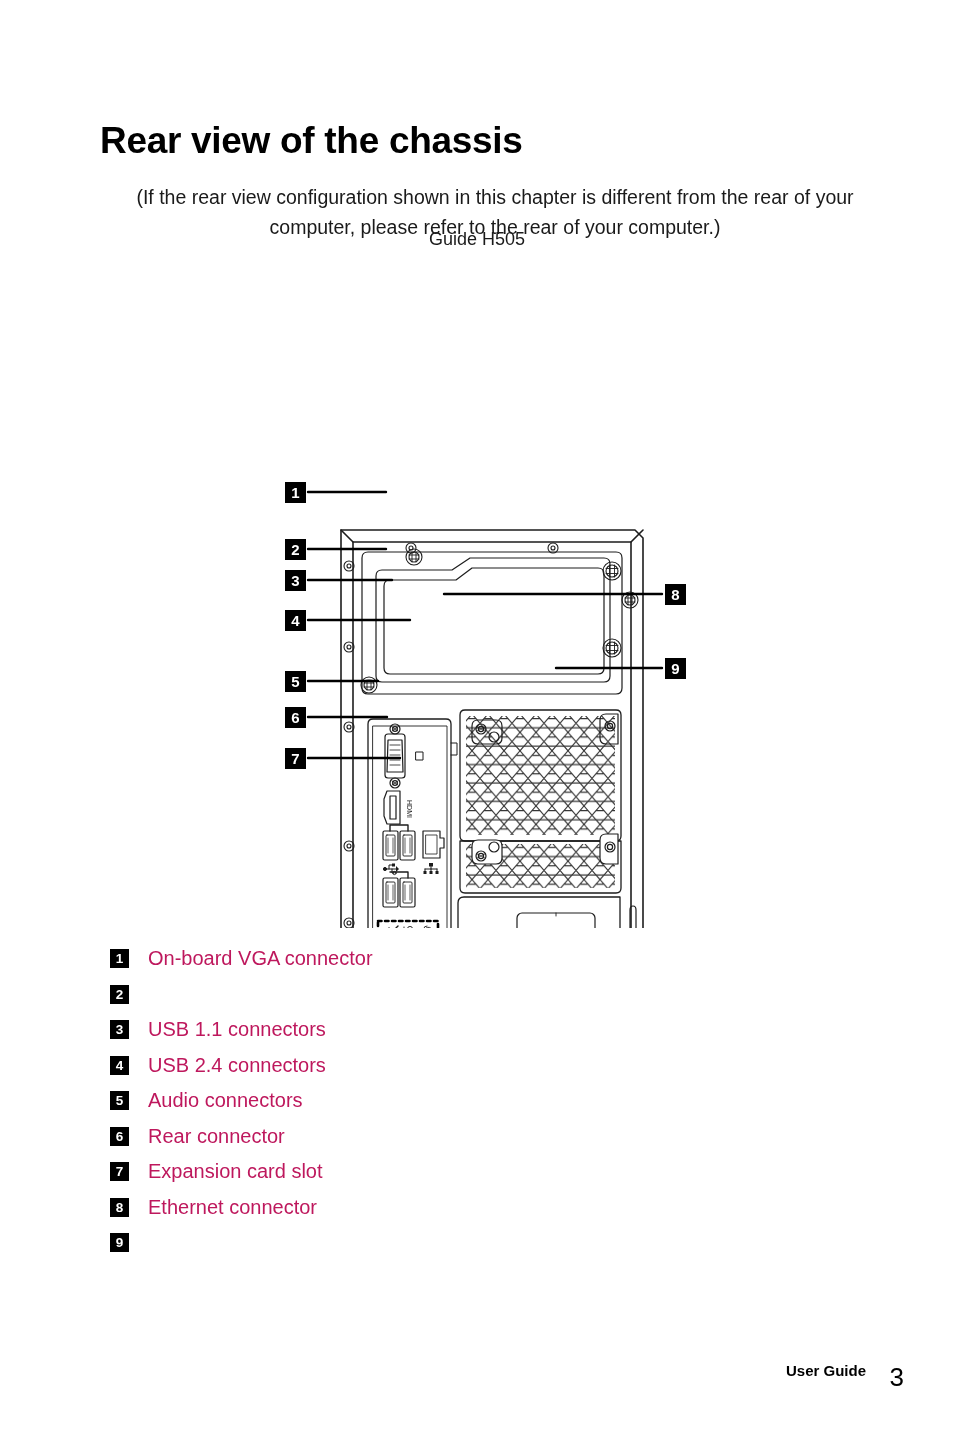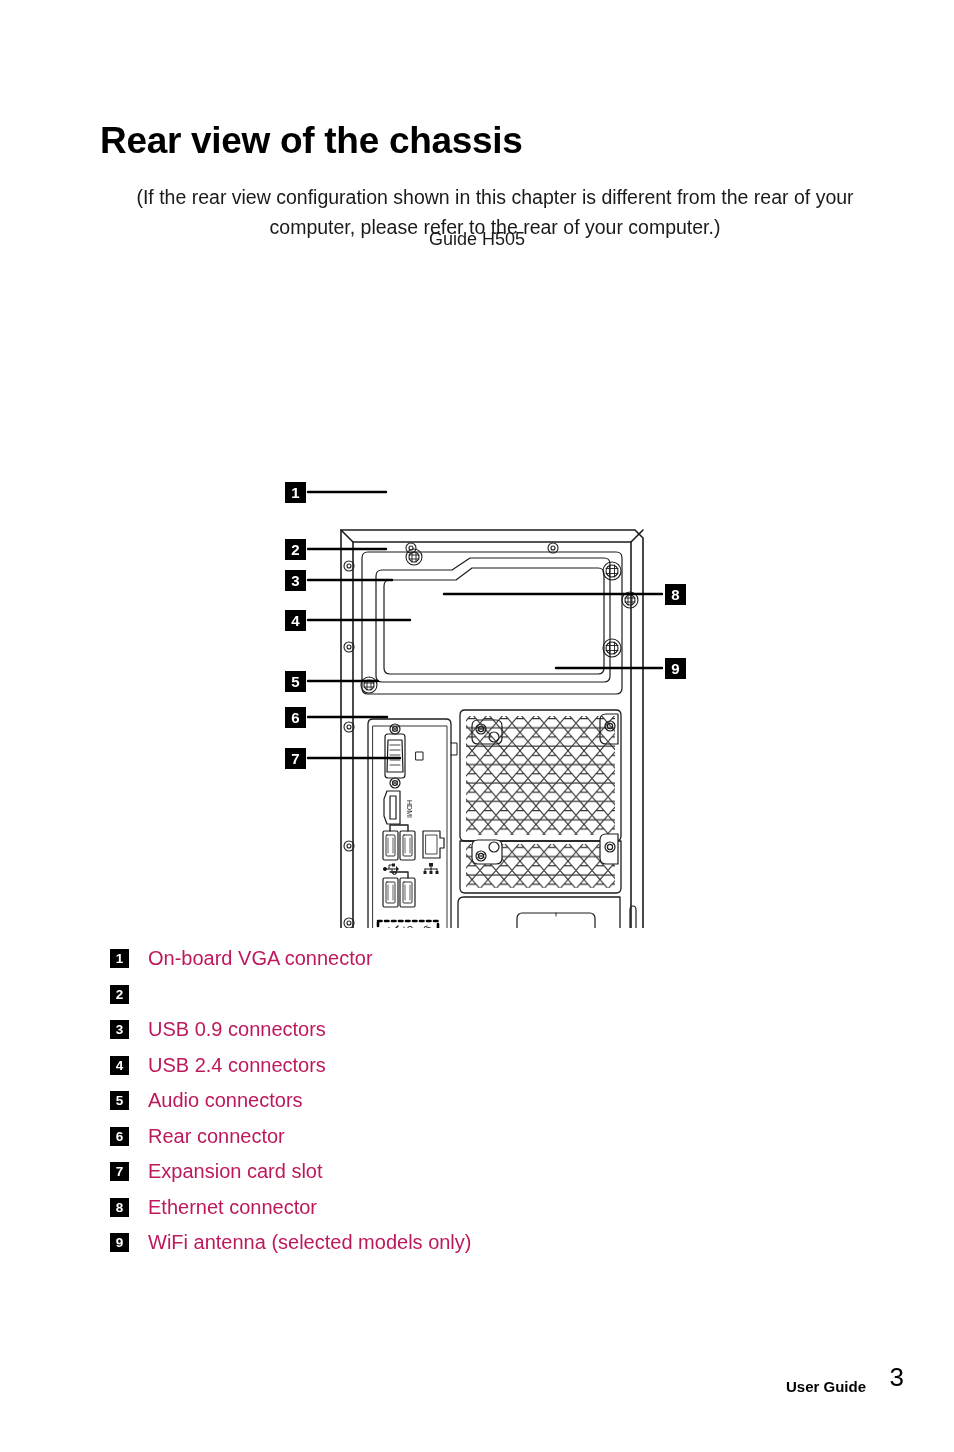--- a/index.html
+++ b/index.html
@@ -118,21 +118,21 @@
   #footer {
     position: absolute;
     left: 0;
     top: 1362px;
     width: 954px;
     height: 40px;
   }
   #footer-guide {
     position: absolute;
     right: 88px;
-    top: 16px;
+    top: 0;
     font-size: 15px;
     font-weight: bold;
     color: #000;
   }
   #footer-page {
     position: absolute;
     right: 50px;
     top: 0px;
     font-size: 26px;
     color: #000;
@@ -504,21 +504,21 @@
     <span class="legend-badge">1</span>
     <span class="legend-label">On-board VGA connector</span>
   </div>
 
   <div class="legend-row">
     <span class="legend-badge">2</span>
   </div>
 
   <div class="legend-row">
     <span class="legend-badge">3</span>
-    <span class="legend-label">USB 0.9 connectors</span>
+    <span class="legend-label">USB 1.1 connectors</span>
   </div>
 
   <div class="legend-row">
     <span class="legend-badge">4</span>
     <span class="legend-label">USB 2.4 connectors</span>
   </div>
 
   <div class="legend-row">
     <span class="legend-badge">5</span>
     <span class="legend-label">Audio connectors</span>
@@ -534,21 +534,20 @@
     <span class="legend-label">Expansion card slot</span>
   </div>
 
   <div class="legend-row">
     <span class="legend-badge">8</span>
     <span class="legend-label">Ethernet connector</span>
   </div>
 
   <div class="legend-row">
     <span class="legend-badge">9</span>
-    <span class="legend-label">WiFi antenna (selected models only)</span>
   </div>
 
 </div>
 
 <div id="footer">
   <span id="footer-guide">User Guide</span>
   <span id="footer-page">3</span>
 </div>
 
 </body></html>

